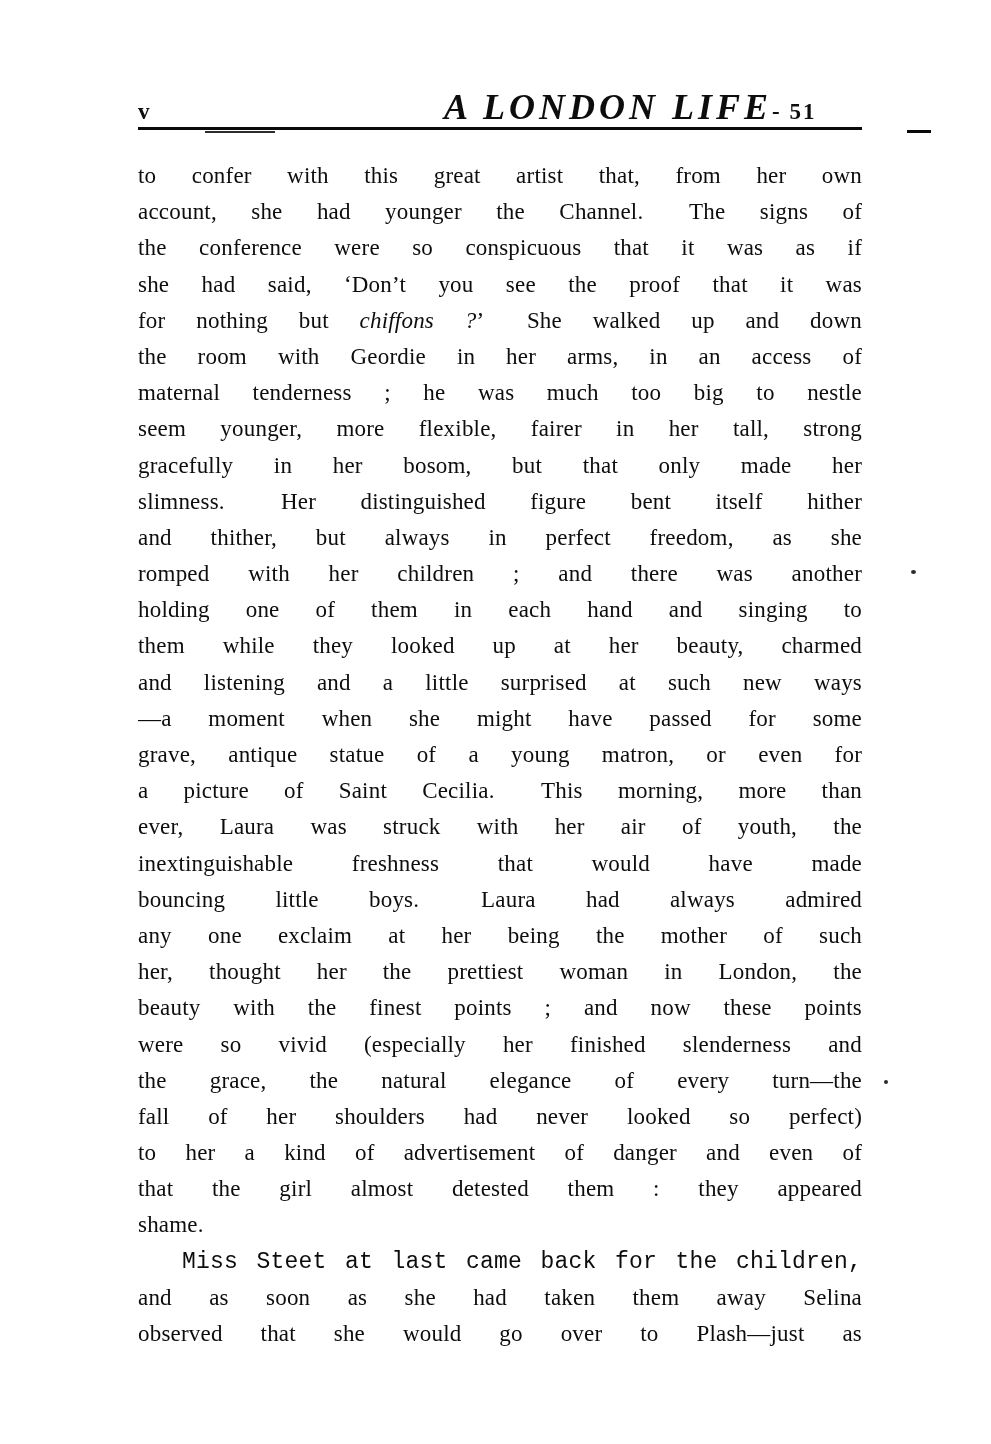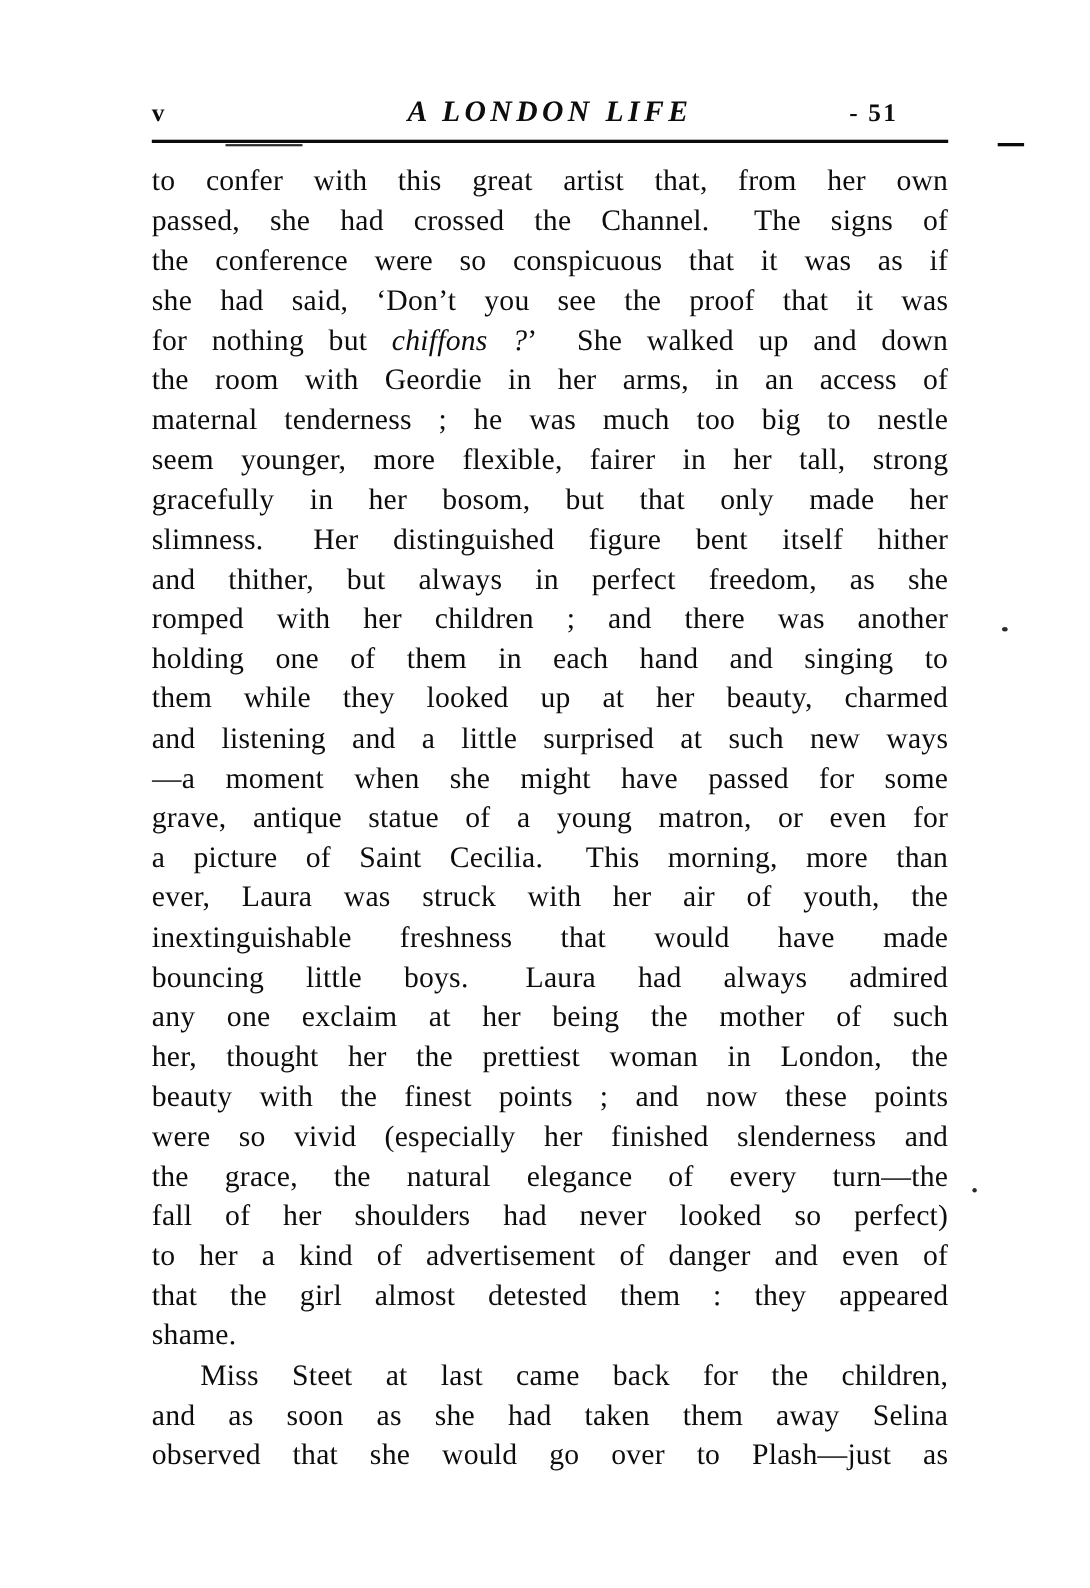--- a/index.html
+++ b/index.html
@@ -25,25 +25,25 @@
     justify-content: space-between;
     align-items: baseline;
   }
   .chapter-num {
     font-size: 23px;
     font-weight: bold;
     width: 90px;
     letter-spacing: 1px;
   }
   .running-title {
-    font-size: 27px;
+    font-size: 36px;
     font-style: italic;
     font-weight: 600;
     letter-spacing: 4px;
-    text-align: center;
+    text-align: right;
     flex: 1;
     white-space: nowrap;
   }
   .page-num {
     font-size: 23px;
     font-weight: 600;
     width: 90px;
     text-align: left;
     letter-spacing: 2px;
   }
@@ -66,39 +66,40 @@
   .rule-fragment {
     position: absolute;
     top: 130px;
     left: 907px;
     width: 24px;
     height: 3px;
     background: #0a0a0a;
   }
   .body-text {
     position: absolute;
-    top: 146px;
+    top: 158px;
     left: 138px;
     width: 724px;
-    font-size: 27px;
+    font-size: 23px;
     line-height: 36.2px;
     letter-spacing: 0.2px;
   }
   .text-line {
     text-align: justify;
     text-align-last: justify;
     white-space: normal;
     height: 36.2px;
     overflow: hidden;
   }
   .text-line.flush-left {
     text-align-last: left;
   }
   .text-line.indented {
     text-indent: 44px;
+    font-family: Liberation Mono, monospace;
   }
   .italic { font-style: italic; font-family: Liberation Serif, serif; }
   .ink-speck {
     position: absolute;
     background: #2b2b2b;
     border-radius: 50%;
   }
   .speck-1 { left: 911px; top: 570px; width: 5px; height: 4px; }
   .speck-2 { left: 884px; top: 1080px; width: 4px; height: 4px; }
 </style>
@@ -112,21 +113,21 @@
     <span class="running-title">A LONDON LIFE</span>
     <span class="page-num">- 51</span>
   </div>
 
   <div class="header-rule"></div>
   <div class="rule-ghost"></div>
   <div class="rule-fragment"></div>
 
   <div class="body-text">
     <div class="text-line">to confer with this great artist that, from her own</div>
-    <div class="text-line">passed, she had crossed the Channel.  The signs of</div>
+    <div class="text-line">account, she had younger the Channel.  The signs of</div>
     <div class="text-line">the conference were so conspicuous that it was as if</div>
     <div class="text-line">she had said, ‘Don’t you see the proof that it was</div>
     <div class="text-line"><span>for nothing but </span><span class="italic">chiffons ?</span><span>’  She walked up and down</span></div>
     <div class="text-line">the room with Geordie in her arms, in an access of</div>
     <div class="text-line">maternal tenderness ; he was much too big to nestle</div>
     <div class="text-line">seem younger, more flexible, fairer in her tall, strong</div>
     <div class="text-line">gracefully in her bosom, but that only made her</div>
     <div class="text-line">slimness.  Her distinguished figure bent itself hither</div>
     <div class="text-line">and thither, but always in perfect freedom, as she</div>
     <div class="text-line">romped with her children ; and there was another</div>

